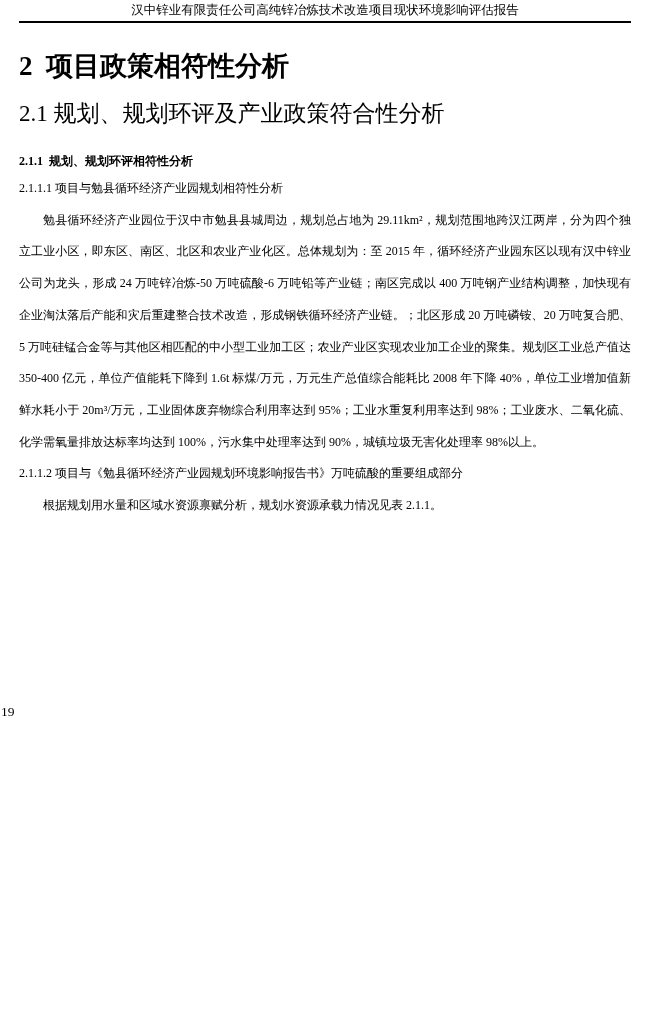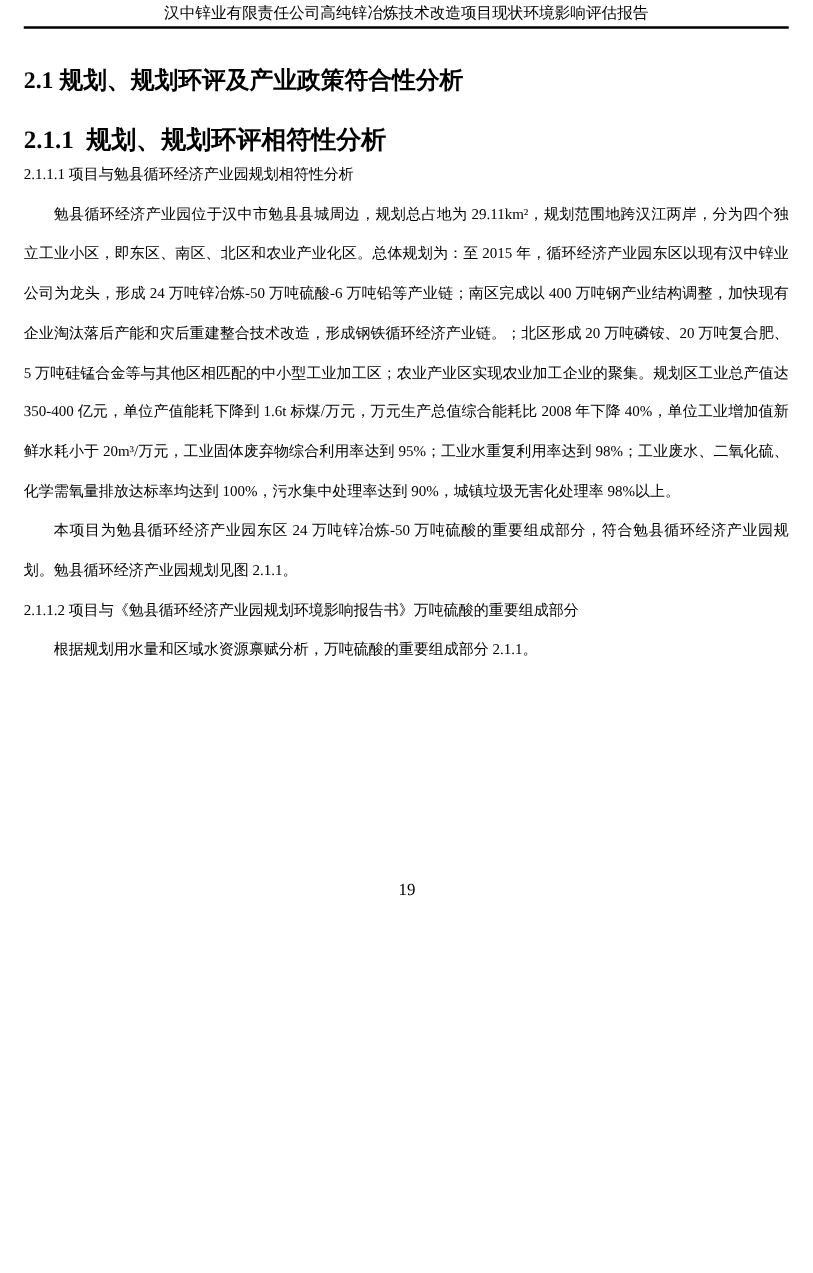--- a/index.html
+++ b/index.html
@@ -31,28 +31,28 @@
     margin: 3px 0 0 0;
   }
   .h1 {
     font-size: 27px;
     font-weight: bold;
     line-height: 36px;
     margin: 25px 0 0 0;
     white-space: pre-wrap;
   }
   .h2 {
-    font-size: 19px;
-    font-weight: bold;
+    font-size: 23px;
+    font-weight: normal;
     line-height: 28px;
-    margin: 28px 0 0 0;
+    margin: 16px 0 0 0;
     white-space: pre-wrap;
   }
   .h3 {
-    font-size: 20px;
+    font-size: 12px;
     font-weight: bold;
     line-height: 23px;
     margin: 22px 0 0 0;
     white-space: pre-wrap;
   }
   .flow {
     margin-top: 0;
     font-size: 12px;
     line-height: 31.7px;
     text-align: justify;
@@ -62,51 +62,51 @@
   }
   .indent   { text-indent: 2em; }
   .indent-num { text-indent: 1.45em; }
   .indent-item { text-indent: 1.2em; }
   .indent-alpha { text-indent: 1.35em; }
   .page-number {
     position: absolute;
     left: 1px;
     right: 0;
     bottom: 10px;
-    text-align: center;
+    text-align: left;
     font-size: 13.5px;
     line-height: 16px;
   }
 </style>
 </head>
 <body>
 
 <div class="page">
 
   <div class="running-header">汉中锌业有限责任公司高纯锌冶炼技术改造项目现状环境影响评估报告</div>
 
   <hr class="header-rule">
 
+  <div class="h1">2  项目政策相符性分析</div>
 
   <div class="h2">2.1 规划、规划环评及产业政策符合性分析</div>
 
   <div class="h3">2.1.1  规划、规划环评相符性分析</div>
 
   <div class="flow">
     <p>2.1.1.1 项目与勉县循环经济产业园规划相符性分析</p>
 
     <p class="indent">勉县循环经济产业园位于汉中市勉县县城周边，规划总占地为 29.11km²，规划范围地跨汉江两岸，分为四个独立工业小区，即东区、南区、北区和农业产业化区。总体规划为：至 2015 年，循环经济产业园东区以现有汉中锌业公司为龙头，形成 24 万吨锌冶炼-50 万吨硫酸-6 万吨铅等产业链；南区完成以 400 万吨钢产业结构调整，加快现有企业淘汰落后产能和灾后重建整合技术改造，形成钢铁循环经济产业链。；北区形成 20 万吨磷铵、20 万吨复合肥、5 万吨硅锰合金等与其他区相匹配的中小型工业加工区；农业产业区实现农业加工企业的聚集。规划区工业总产值达 350-400 亿元，单位产值能耗下降到 1.6t 标煤/万元，万元生产总值综合能耗比 2008 年下降 40%，单位工业增加值新鲜水耗小于 20m³/万元，工业固体废弃物综合利用率达到 95%；工业水重复利用率达到 98%；工业废水、二氧化硫、化学需氧量排放达标率均达到 100%，污水集中处理率达到 90%，城镇垃圾无害化处理率 98%以上。</p>
 
 
-    <p class="indent">本项目为勉县循环经济产业园东区 24 万吨锌冶炼-50 万吨硫酸的重要组成部分，符合勉县循环经济产业园规划。勉县循环经济产业园规划见图 2.1.1。</p>
 
     <p>2.1.1.2 项目与《勉县循环经济产业园规划环境影响报告书》万吨硫酸的重要组成部分</p>
 
 
 
 
 
-    <p class="indent">根据规划用水量和区域水资源禀赋分析，万吨硫酸的重要组成部分 2.1.1。</p>
+    <p class="indent">根据规划用水量和区域水资源禀赋分析，规划水资源承载力情况见表 2.1.1。</p>
   </div>
 
   <div class="page-number">19</div>
 
 </div>
 
 </body></html>

